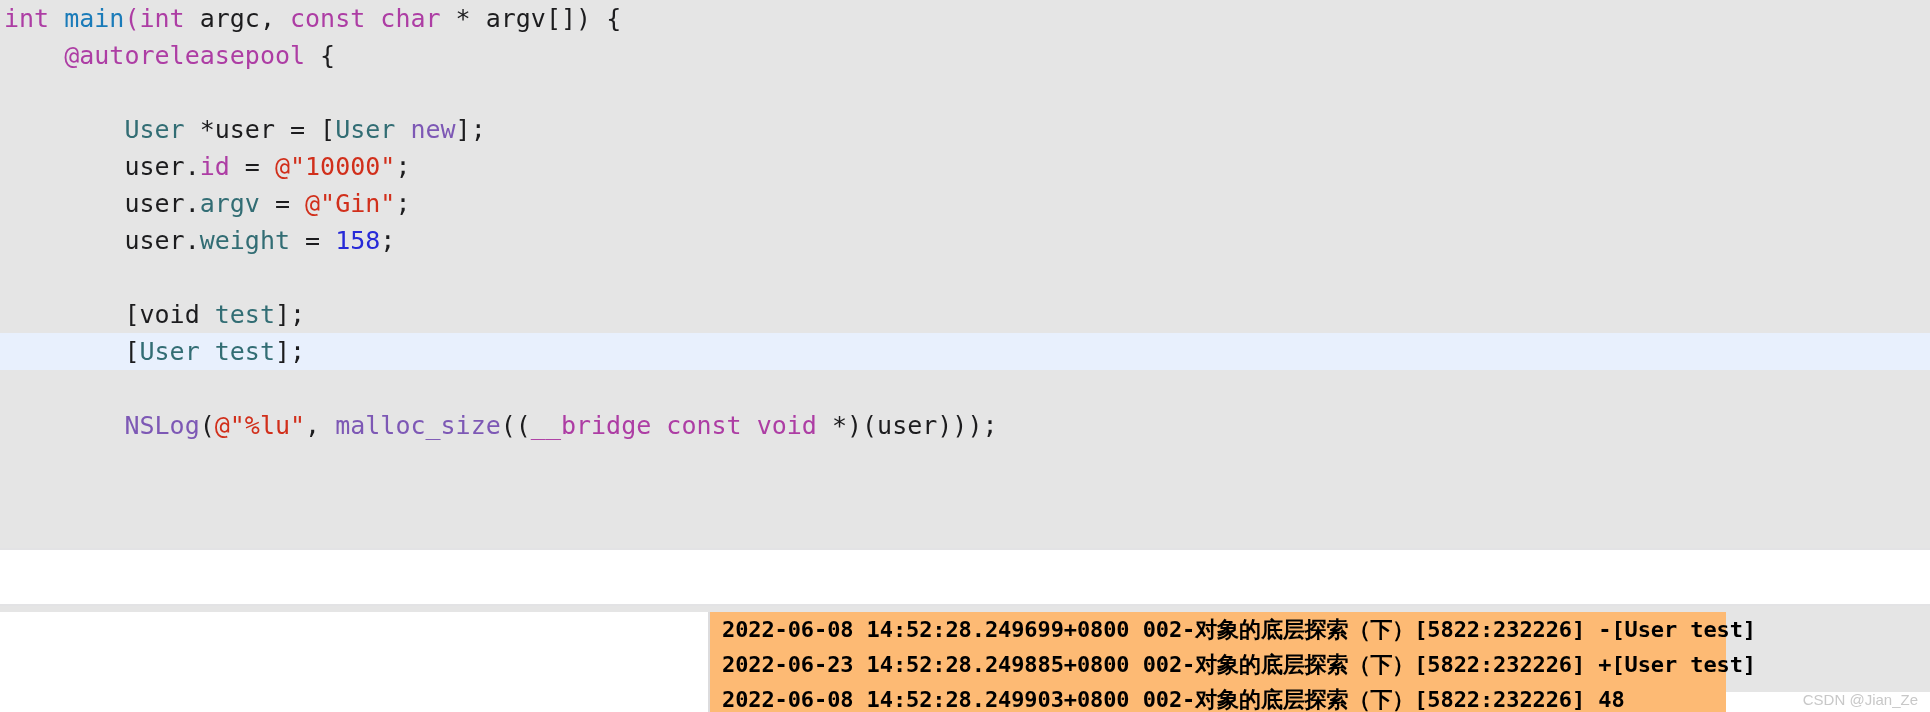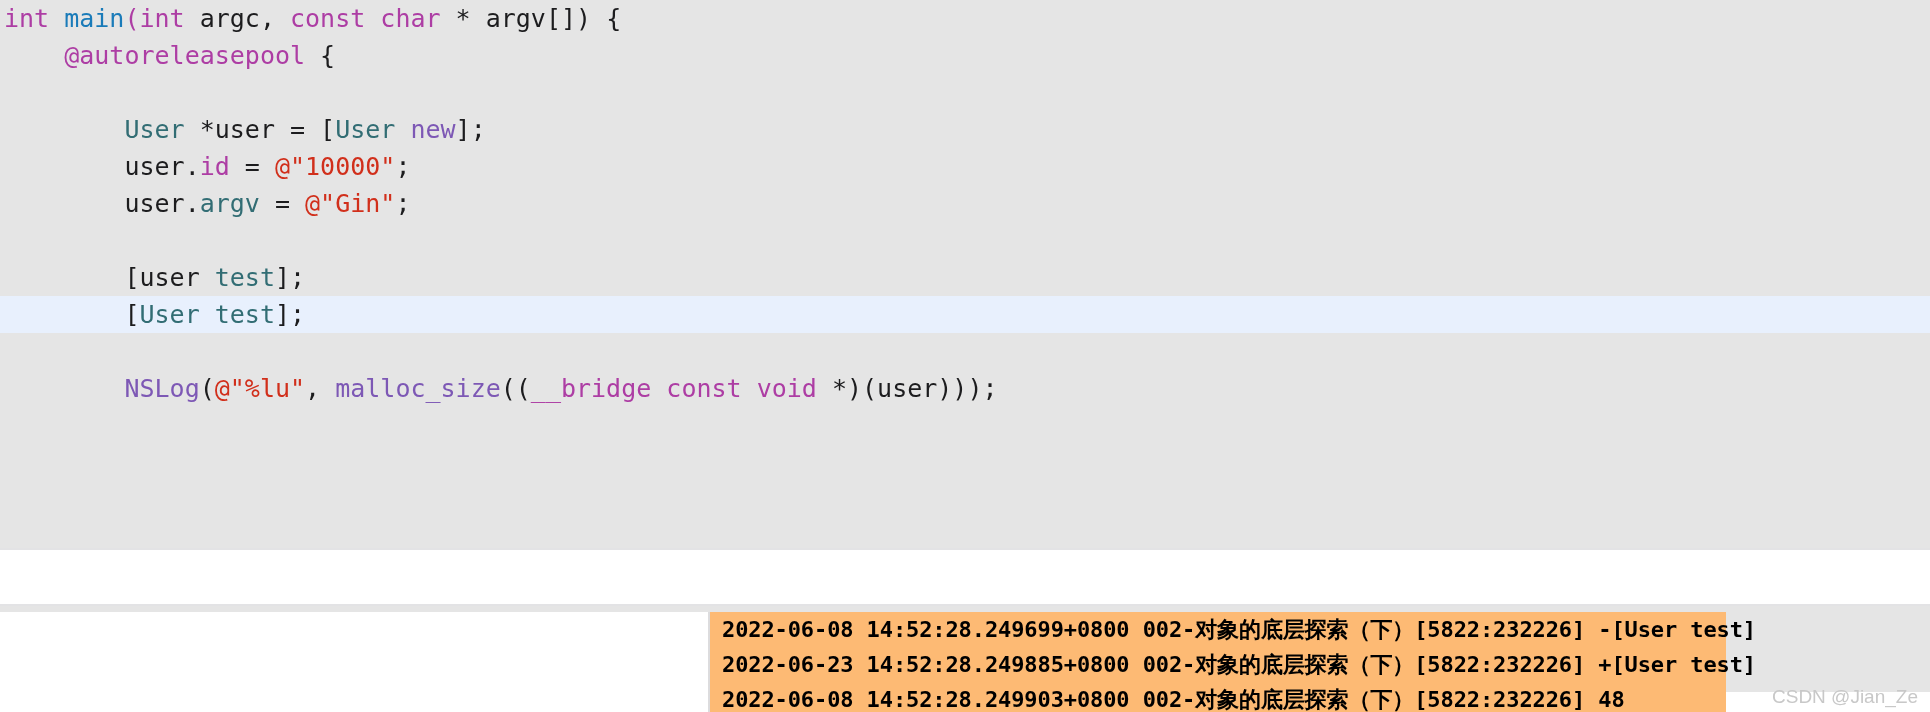--- a/index.html
+++ b/index.html
@@ -117,38 +117,39 @@
     white-space: pre;
     letter-spacing: -0.1px;
   }
 
   
   #watermark {
     position: absolute;
     right: 12px;
     bottom: 4px;
     font-family: "Liberation Sans", sans-serif;
-    font-size: 19px;
+    font-size: 15px;
     color: #c8c8c8;
     white-space: pre;
   }
 </style>
 </head>
 <body>
 
 <div id="editor-pane">
   <div id="code-lines">
       <div class="code-line"><span class="kw">int</span><span class="plain"> </span><span class="fn">main</span><span class="kw">(</span><span class="kw">int</span><span class="plain"> argc, </span><span class="kw">const</span><span class="plain"> </span><span class="kw">char</span><span class="plain"> * argv[]) {</span></div>
       <div class="code-line">    <span class="atkw">@autoreleasepool</span><span class="plain"> {</span></div>
       <div class="code-line blank"> </div>
       <div class="code-line">        <span class="type">User</span><span class="plain"> *user = [</span><span class="type">User</span><span class="plain"> </span><span class="meth">new</span><span class="plain">];</span></div>
       <div class="code-line">        <span class="plain">user.</span><span class="kw">id</span><span class="plain"> = </span><span class="str">@"10000"</span><span class="plain">;</span></div>
       <div class="code-line">        <span class="plain">user.</span><span class="type">argv</span><span class="plain"> = </span><span class="str">@"Gin"</span><span class="plain">;</span></div>
+      <div class="code-line">        <span class="plain">user.</span><span class="type">weight</span><span class="plain"> = </span><span class="num">158</span><span class="plain">;</span></div>
       <div class="code-line blank"> </div>
-      <div class="code-line">        <span class="plain">[user </span><span class="type">test</span><span class="plain">];</span></div>
+      <div class="code-line">        <span class="plain">[void </span><span class="type">test</span><span class="plain">];</span></div>
       <div class="code-line highlighted">        <span class="plain">[</span><span class="type">User</span><span class="plain"> </span><span class="type">test</span><span class="plain">];</span></div>
       <div class="code-line blank"> </div>
       <div class="code-line">        <span class="meth">NSLog</span><span class="plain">(</span><span class="str">@"%lu"</span><span class="plain">, </span><span class="meth">malloc_size</span><span class="plain">((</span><span class="kw">__bridge</span><span class="plain"> </span><span class="kw">const</span><span class="plain"> </span><span class="kw">void</span><span class="plain"> *)(user)));</span></div>
     </div>
 </div>
 
 <div class="hrule" id="rule-top"></div>
 
 <div id="gap-band"></div>
 

